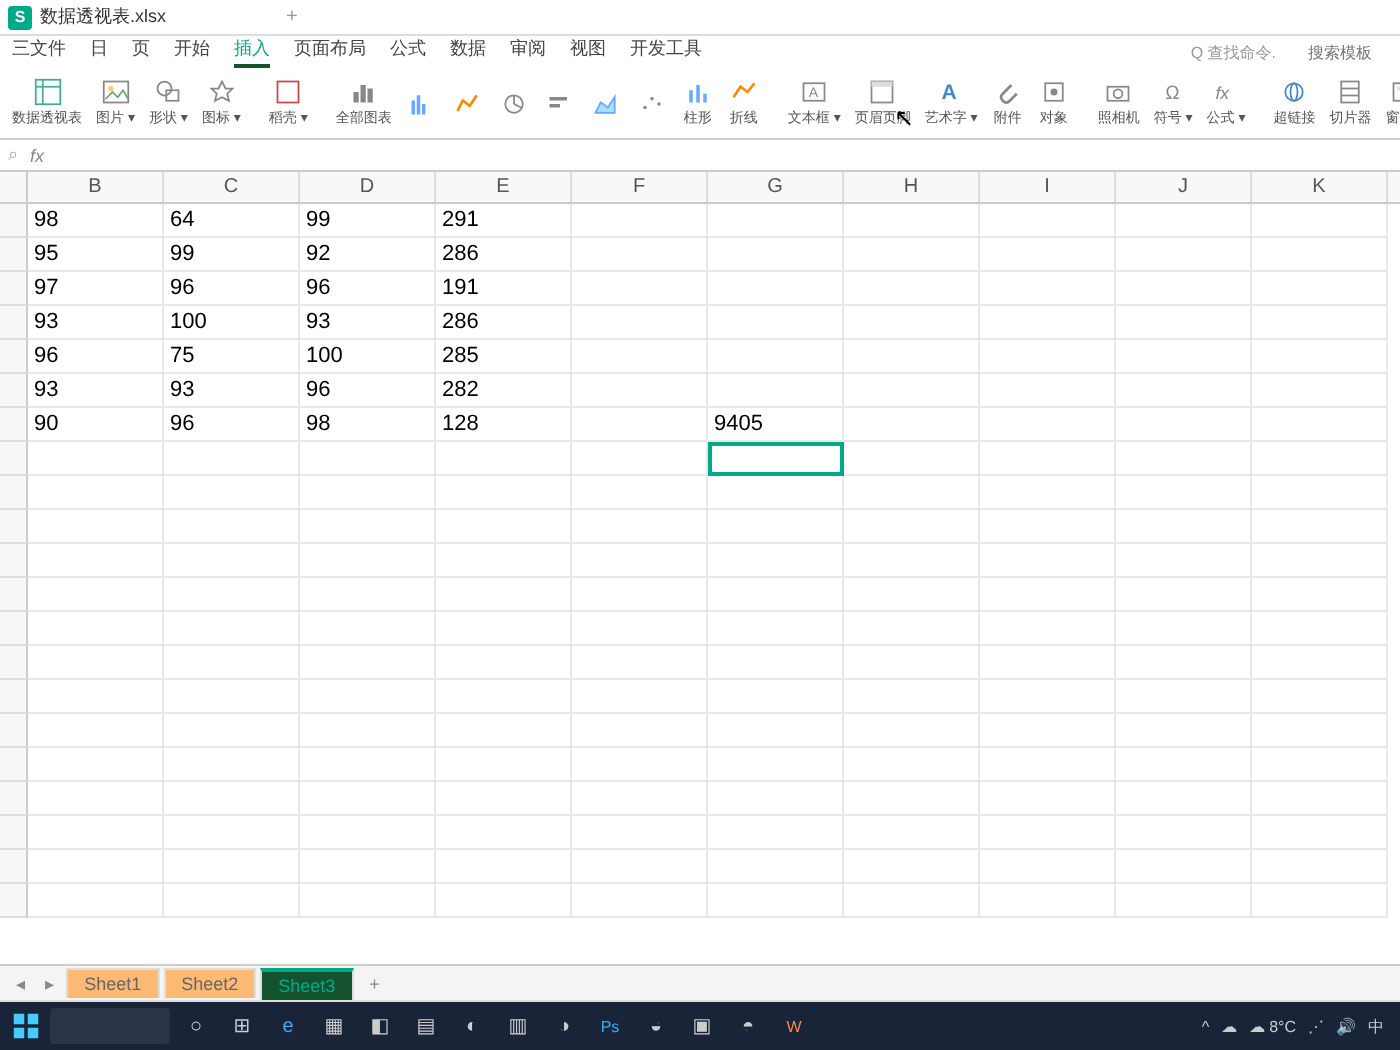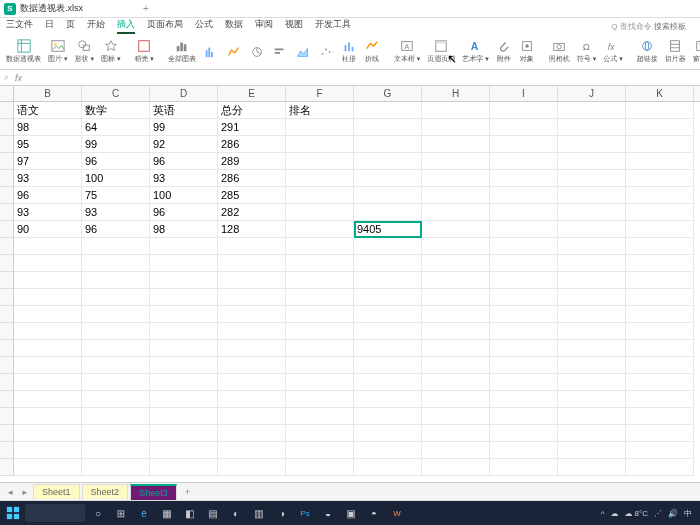--- a/index.html
+++ b/index.html
@@ -4,21 +4,21 @@
 <style>
 *{box-sizing:border-box;margin:0;padding:0;font-family:"Microsoft YaHei",Arial,sans-serif}
 body{width:700px;height:525px;background:#f0f0f0;overflow:hidden;position:relative;font-size:10px}
 .titlebar{height:18px;background:#fff;display:flex;align-items:center;padding:0 4px;border-bottom:1px solid #ddd}
 .titlebar .app-icon{width:12px;height:12px;background:#0a8;border-radius:2px;display:flex;align-items:center;justify-content:center;color:#fff;font-size:8px;font-weight:bold;margin-right:4px}
 .titlebar .filename{font-size:9px;color:#333}
 .titlebar .tab-plus{margin-left:60px;color:#999;font-size:10px}
 .menubar{height:16px;background:#fff;display:flex;padding:0 6px;gap:12px;font-size:9px;color:#444}
 .menubar .menu-item{cursor:pointer}
 .menubar .menu-item.active{color:#0a8;border-bottom:2px solid #14532d;padding-bottom:1px}
-.menubar .search{margin-left:auto;display:flex;align-items:center;gap:0;color:#999;font-size:8px}
+.menubar .search{margin-left:auto;display:flex;align-items:center;gap:16px;color:#999;font-size:8px}
 .menubar .search input{border:none;font-size:8px;width:40px;outline:none}
 .ribbon{height:36px;background:#fff;border-bottom:1px solid #ccc;display:flex;align-items:center;padding:2px 4px;gap:3px}
 .ribbon-group{display:flex;flex-direction:column;align-items:center;gap:1px;padding:0 2px}
 .ribbon-icon{width:16px;height:14px;display:flex;align-items:center;justify-content:center}
 .ribbon-label{font-size:7px;color:#555;white-space:nowrap}
 .ribbon-sep{width:1px;height:28px;background:#ddd;margin:0 2px}
 .ribbon svg{width:14px;height:14px}
 .cursor-indicator{position:absolute;left:447px;top:52px;font-size:12px;color:#000;pointer-events:none}
 .formula-bar{height:16px;background:#fff;border-bottom:1px solid #ccc;display:flex;align-items:center;padding:0 4px;gap:6px}
 .formula-bar .fx{font-size:9px;color:#888;font-style:italic}
@@ -29,22 +29,22 @@
 .col-headers .ch{width:68px;text-align:center;font-size:10px;color:#555;border-right:1px solid #ddd;line-height:16px}
 .grid-body{position:relative}
 .row{display:flex;height:17px}
 .row .rh{width:14px;background:#f8f8f8;border-right:1px solid #ccc;border-bottom:1px solid #ddd}
 .row .cell{width:68px;border-right:1px solid #e8e8e8;border-bottom:1px solid #e8e8e8;padding:0 3px;font-size:11px;color:#000;line-height:17px;overflow:hidden}
 .row .cell.text{text-align:left}
 .row .cell.num{text-align:left}
 .selection{position:absolute;border:2px solid #0a8;pointer-events:none}
 .sheet-tabs{height:18px;background:#f4f4f4;border-top:1px solid #ccc;display:flex;align-items:center;padding:0 4px;gap:2px;font-size:9px}
 .sheet-tabs .nav{color:#888;padding:0 4px}
-.sheet-tabs .tab{padding:2px 8px;background:#fef9c3;color:#666;border:1px solid #ddd;border-bottom:none}
-.sheet-tabs .tab.active{background:#701a75;color:#0a8;border-top:2px solid #0a8}
+.sheet-tabs .tab{padding:2px 8px;background:#fdba74;color:#666;border:1px solid #ddd;border-bottom:none}
+.sheet-tabs .tab.active{background:#14532d;color:#0a8;border-top:2px solid #0a8}
 .sheet-tabs .add{padding:0 6px;color:#888}
 .statusbar{height:12px;background:#f8f8f8;border-top:1px solid #ddd;font-size:8px;color:#666;display:flex;align-items:center;padding:0 6px}
 .taskbar{position:absolute;bottom:0;left:0;right:0;height:24px;background:#1a2438;display:flex;align-items:center;padding:0 4px;gap:3px}
 .taskbar .start{width:18px;height:18px;display:flex;align-items:center;justify-content:center}
 .taskbar .start svg{width:14px;height:14px}
 .taskbar .search-box{width:60px;height:18px;background:#2a3448;border-radius:2px}
 .taskbar .tb-icon{width:20px;height:18px;display:flex;align-items:center;justify-content:center;color:#ccc;font-size:10px}
 .taskbar .tray{margin-left:auto;display:flex;align-items:center;gap:6px;color:#ccc;font-size:8px;padding-right:4px}
 .taskbar .weather{display:flex;align-items:center;gap:2px}
 </style>
@@ -317,33 +317,20 @@
     <div class="ch">F</div>
     <div class="ch">G</div>
     <div class="ch">H</div>
     <div class="ch">I</div>
     <div class="ch">J</div>
     <div class="ch">K</div>
   </div>
   <div class="grid-body" id="grid-body">
       <div class="row">
         <div class="rh"></div>
-        <div class="cell text">语文</div>
-        <div class="cell text">数学</div>
-        <div class="cell text">英语</div>
-        <div class="cell text">总分</div>
-        <div class="cell text">排名</div>
-        <div class="cell"></div>
-        <div class="cell"></div>
-        <div class="cell"></div>
-        <div class="cell"></div>
-        <div class="cell"></div>
-      </div>
-      <div class="row">
-        <div class="rh"></div>
         <div class="cell num">98</div>
         <div class="cell num">64</div>
         <div class="cell num">99</div>
         <div class="cell num">291</div>
         <div class="cell"></div>
         <div class="cell"></div>
         <div class="cell"></div>
         <div class="cell"></div>
         <div class="cell"></div>
         <div class="cell"></div>
@@ -359,21 +346,21 @@
         <div class="cell"></div>
         <div class="cell"></div>
         <div class="cell"></div>
         <div class="cell"></div>
       </div>
       <div class="row">
         <div class="rh"></div>
         <div class="cell num">97</div>
         <div class="cell num">96</div>
         <div class="cell num">96</div>
-        <div class="cell num">289</div>
+        <div class="cell num">191</div>
         <div class="cell"></div>
         <div class="cell"></div>
         <div class="cell"></div>
         <div class="cell"></div>
         <div class="cell"></div>
         <div class="cell"></div>
       </div>
       <div class="row">
         <div class="rh"></div>
         <div class="cell num">93</div>

